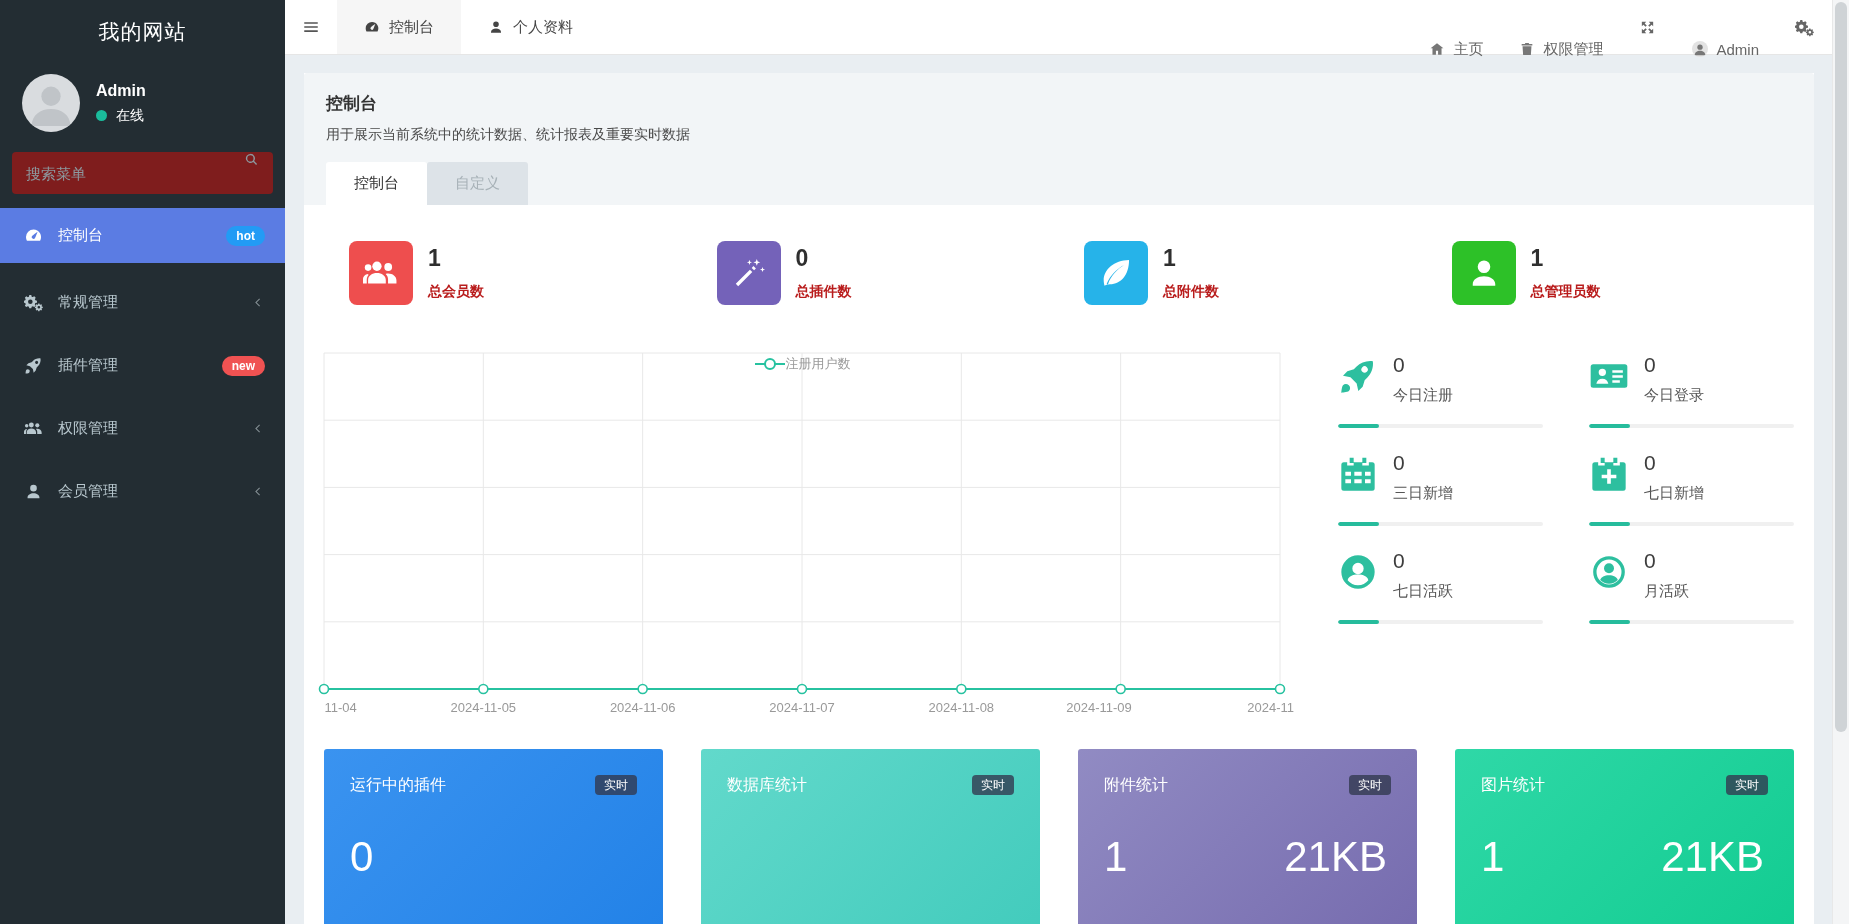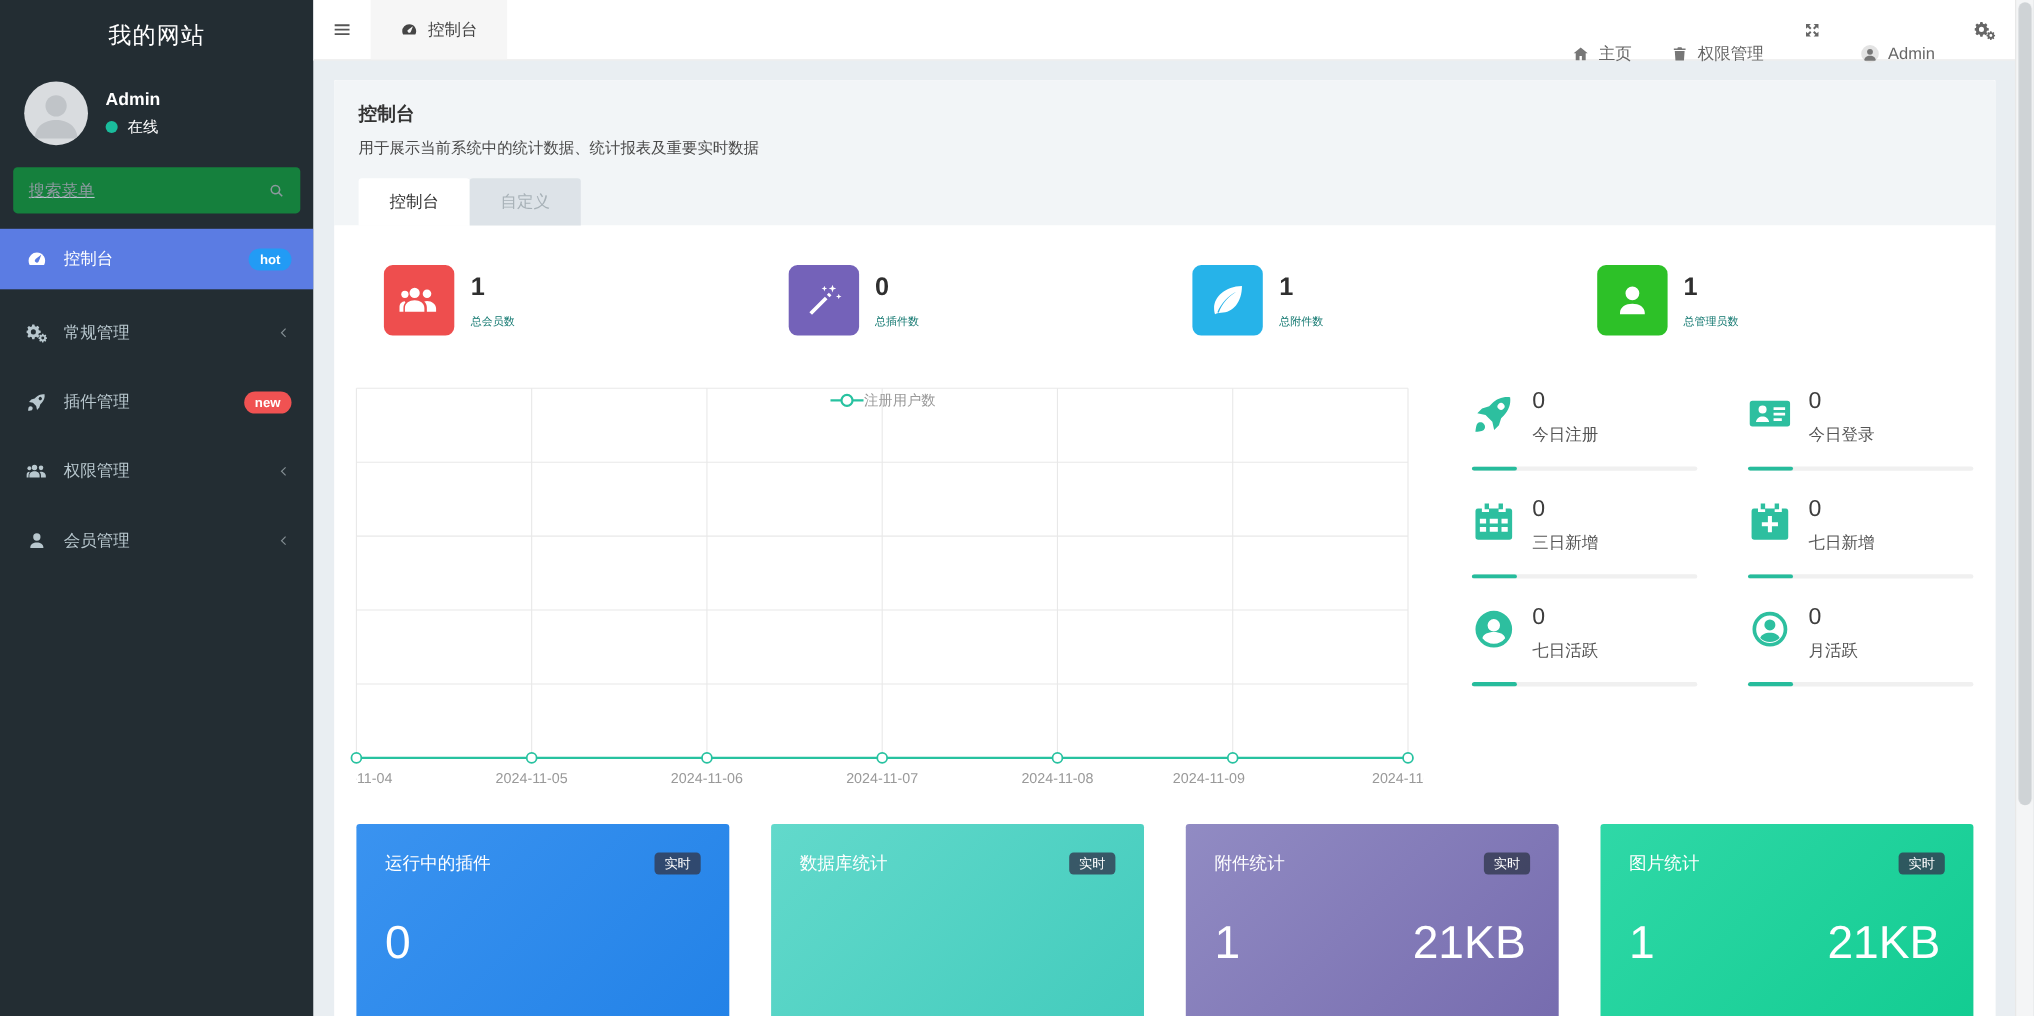--- a/index.html
+++ b/index.html
@@ -11,22 +11,22 @@
   
   .sidebar { width:285px; flex-shrink:0; background:#232d33; color:#b8c7ce; }
   .brand { height:64px; display:flex; align-items:center; justify-content:center;
     color:#fff; font-size:21px; letter-spacing:1px; }
   .user-panel { display:flex; align-items:center; gap:16px; padding:10px 20px 6px 22px; }
   .avatar-lg { width:58px; height:58px; border-radius:50%; background:#d9dcdf; color:#c0c4c8;
     overflow:hidden; flex-shrink:0; }
   .user-name { color:#fff; font-weight:bold; font-size:16px; margin-bottom:7px; }
   .user-status { display:flex; align-items:center; gap:9px; color:#fff; font-size:14px; }
   .dot { width:11px; height:11px; border-radius:50%; background:#1abc9c; }
-  .search-box { margin:14px 12px 10px; height:42px; background:#15803d; border-radius:4px;
-    display:flex; align-items:center; padding:0 14px;text-decoration:underline; }
+  .search-box { margin:14px 12px 10px; height:42px; background:#7f1d1d; border-radius:4px;
+    display:flex; padding:0 14px; }
   .search-box input { flex:1; background:transparent; border:none; outline:none;
     color:#eee; font-size:15px; font-family:inherit; }
   .search-box input::placeholder { color:#8d999f; }
   .search-icon { width:15px; height:15px; color:#8d999f; }
   .menu { list-style:none; margin-top:14px; }
   .menu-item { height:63px; display:flex; align-items:center; padding:0 20px 0 24px;
     font-size:15px; color:#b8c7ce; cursor:pointer; }
   .menu-item.active { background:#5b7ce3; color:#fff; height:55px; margin:4px 0 8px; }
   .mi-icon { width:19px; height:19px; margin-right:15px; flex-shrink:0; }
   .mi-label { flex:1; }
@@ -63,21 +63,21 @@
   .ptab.inactive { background:#dde3e8; color:#a7b1b7; }
   .panel-body { background:#fff; padding:28px 20px 40px; }
 
   
   .stats-row { display:flex; margin:8px 0 48px; }
   .stat { flex:1; display:flex; align-items:center; gap:15px; padding-left:25px; }
   .stat-icon { width:64px; height:64px; border-radius:8px; color:#fff;
     display:flex; align-items:center; justify-content:center; flex-shrink:0; }
   .stat-icon .icon { width:36px; height:36px; }
   .stat-num { font-size:23px; font-weight:bold; color:#2f2f2f; margin-bottom:11px; }
-  .stat-label { font-size:10px; color:#0f766e; }
+  .stat-label { font-size:14px; color:#b91c1c;font-weight:bold; }
 
   
   .middle-row { display:flex; }
   .chart-block { width:970px; margin-right:44px; flex-shrink:0; position:relative; }
   .chart-legend { position:absolute; top:2px; left:0; width:956px; display:flex;
     justify-content:center; align-items:center; gap:0; color:#999; font-size:13px; z-index:2; }
   .plot { width:956px; height:336px; position:relative; }
   .plot svg { overflow:visible; display:block; }
   .grid-line { stroke:#e8e8e8; stroke-width:1; }
   .xlabels { position:relative; width:970px; height:30px; overflow:hidden; }
@@ -219,20 +219,28 @@
         </span>
       </div>
       <div style="display:flex;">
           <div class="top-tab active">
             <span class="icon ">
               <svg viewBox="0 0 24 24" fill="currentColor">
                 <path fill-rule="evenodd" d="M12 4.5A9.5 9.5 0 0 0 2.5 14c0 1.7.45 3.3 1.2 4.7h16.6A9.5 9.5 0 0 0 12 4.5zm1.8 10.9a2.3 2.3 0 1 1-3.3-3.2c.6-.6 6.6-5 6.6-5s-2.7 7.6-3.3 8.2z"></path>
               </svg>
             </span>
             <span>控制台</span>
+          </div>
+          <div class="top-tab">
+            <span class="icon ">
+              <svg viewBox="0 0 24 24" fill="currentColor">
+                <path d="M12 12a4.2 4.2 0 1 0 0-8.4A4.2 4.2 0 0 0 12 12zm0 2.1c-4 0-7.5 2-7.5 5.4v1h15v-1c0-3.4-3.5-5.4-7.5-5.4z"></path>
+              </svg>
+            </span>
+            <span>个人资料</span>
           </div>
         </div>
 
       <div class="navbar-right">
         <div class="nav-link">
           <span class="icon">
             <svg viewBox="0 0 24 24" fill="currentColor">
                 <path d="M12 3.2L2.4 11h2.8v9.5h5.2v-5.8h3.2v5.8h5.2V11h2.8z"></path>
               </svg>
           </span>

